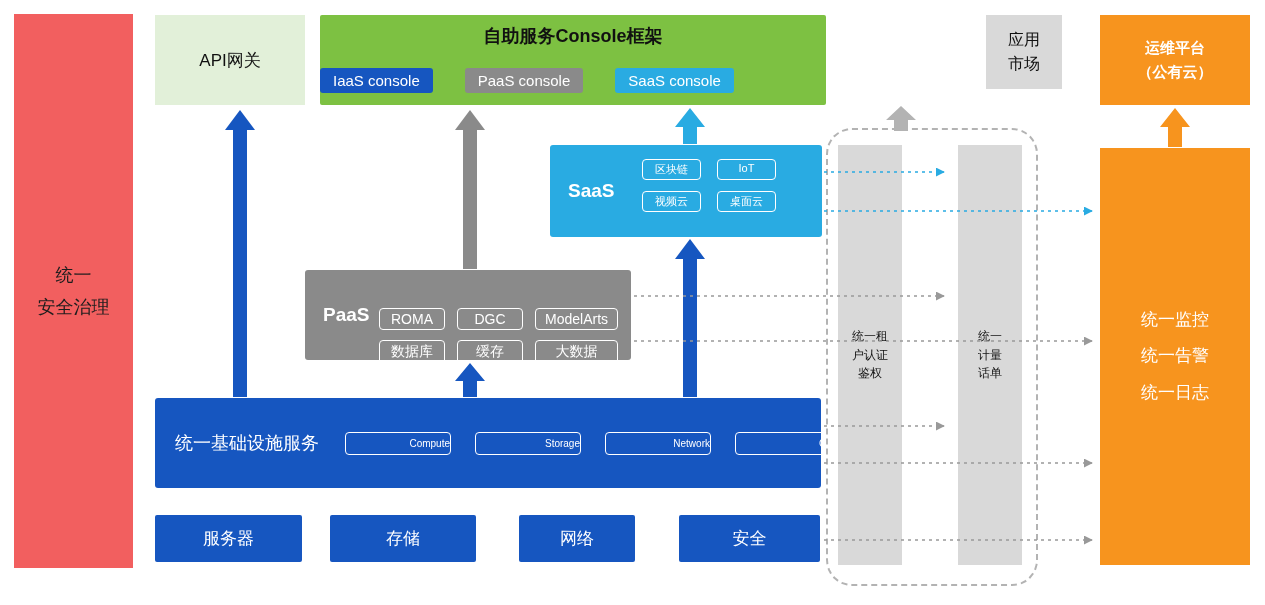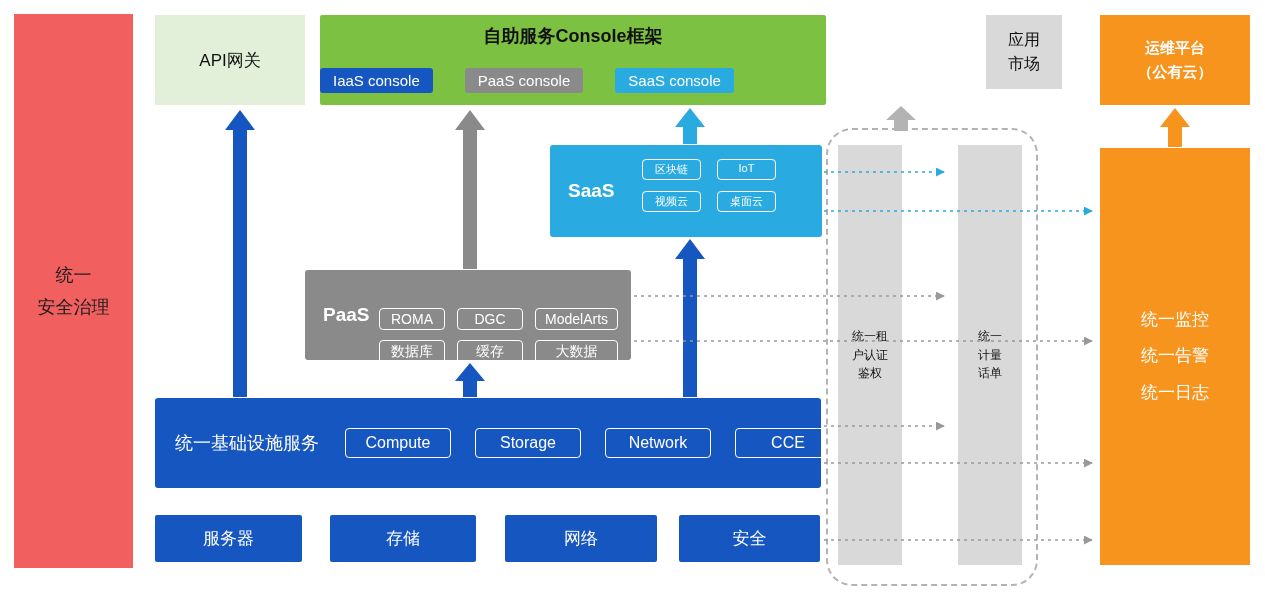--- a/index.html
+++ b/index.html
@@ -39,26 +39,26 @@
   .saas-grid{position:absolute;left:92px;top:14px;display:grid;grid-template-columns:max-content max-content;gap:11px 16px;}
   .chip{border:1.5px solid #fff;border-radius:4px;padding:2px 12px;font-size:11px;color:#fff;text-align:center;white-space:nowrap;}
 
   #paas-box{left:305px;top:270px;width:326px;height:90px;background:var(--graydark);border-radius:3px;color:#fff;}
   .paas-grid{position:absolute;left:74px;top:13px;display:grid;grid-template-columns:repeat(3,max-content);gap:10px 12px;margin-top:25px;}
   .chip-sm{border:1.5px solid #fff;border-radius:4px;padding:2px 9px;font-size:14px;color:#fff;text-align:center;min-width:46px;white-space:nowrap;}
 
   #iaas-box{left:155px;top:398px;width:666px;height:90px;background:var(--blue);border-radius:3px;color:#fff;}
   .iaas-label{position:absolute;left:20px;top:0;height:100%;display:flex;align-items:center;font-size:18px;color:#fff;}
   .iaas-row{position:absolute;left:190px;top:0;height:100%;display:flex;align-items:center;gap:24px;}
-  .chip-lg{border:1.5px solid #fff;border-radius:4px;padding:5px 0;width:104px;font-size:16px;color:#fff;text-align:center;}
+  .chip-lg{border:1.5px solid #fff;border-radius:4px;padding:5px 0;width:104px;font-size:10px;color:#fff;text-align:right;}
 
   .res-box{top:515px;height:47px;background:var(--blue);color:#fff;font-size:17px;border-radius:2px;}
   #res-0{left:155px;width:147px;}
   #res-1{left:330px;width:146px;}
-  #res-2{left:505px;width:152px;}
+  #res-2{left:519px;width:116px;}
   #res-3{left:679px;width:141px;}
 
   #dashed-container{left:826px;top:128px;width:212px;height:458px;border:2px dashed #B3B3B3;border-radius:26px;background:transparent;}
   .column{top:145px;width:64px;height:420px;background:var(--graylight);color:#111;font-size:12px;line-height:1.55;}
   #auth-column{left:838px;}
   #metering-column{left:958px;}
   #om-column{left:1100px;top:148px;width:150px;height:417px;background:var(--orange);color:#fff;font-size:17px;line-height:2.15;}
 
   #overlay{position:absolute;left:0;top:0;width:1265px;height:605px;pointer-events:none;}
 </style>

